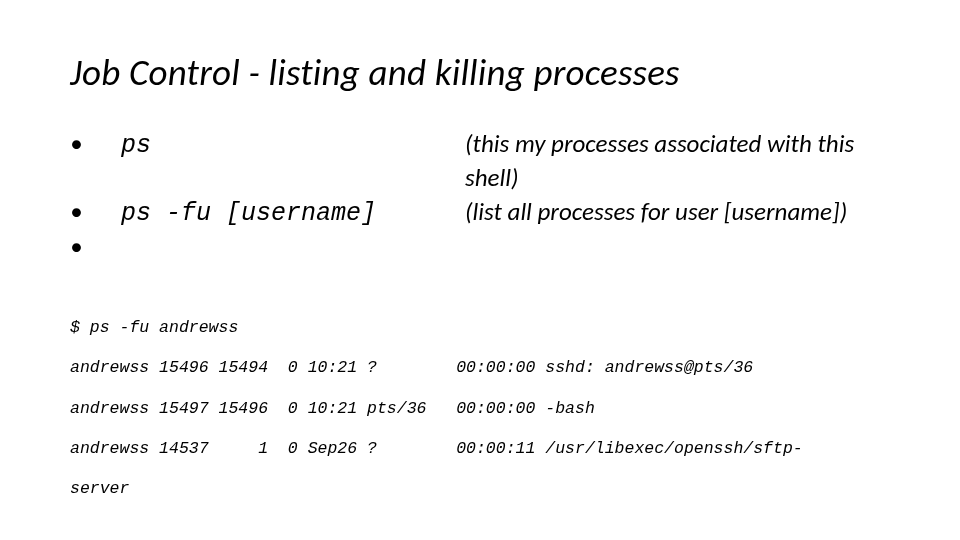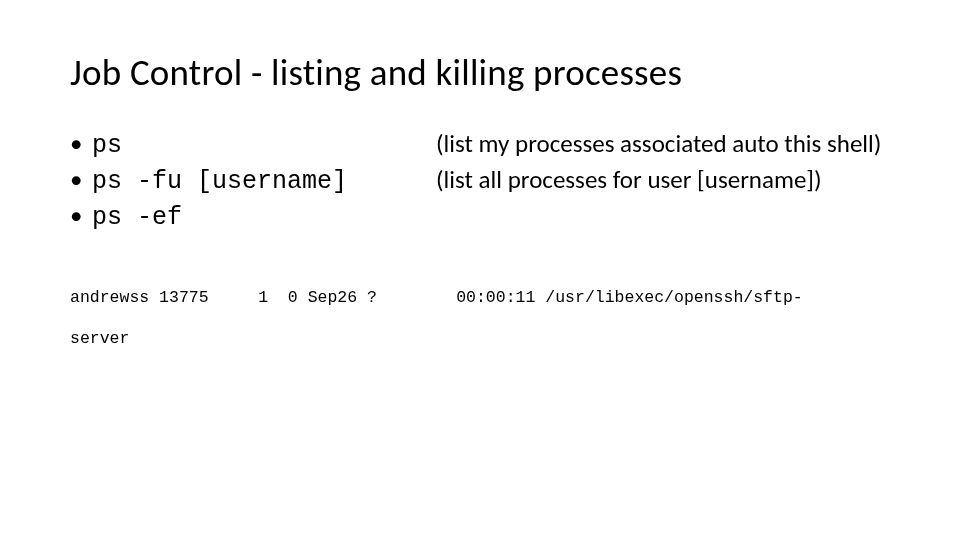--- a/index.html
+++ b/index.html
@@ -1,15 +1,15 @@
 <!DOCTYPE html>
 <html><head>
 <meta charset="utf-8">
 <style>
-  * { margin: 0; padding: 0; box-sizing: border-box; }
+  * { margin: 0; padding: 0; box-sizing: border-box; font-style: italic; }
   body {
     width: 960px;
     height: 540px;
     background: #fff;
     font-family: Calibri, "Segoe UI", Arial, sans-serif;
     color: #000;
     padding: 50px 70px 0 70px;
   }
   .title {
     font-size: 37px;
@@ -30,51 +30,54 @@
     width: 22px;
     flex-shrink: 0;
     text-align: left;
     font-family: Calibri, Arial, sans-serif;
   }
   .cmd {
     font-family: "Courier New", Courier, monospace;
     white-space: pre;
     width: 344px;
     flex-shrink: 0;
+    margin-left: 29px;
   }
   .desc {
     font-family: Calibri, "Segoe UI", Arial, sans-serif;
   }
   .terminal {
     font-family: "Courier New", Courier, monospace;
     font-size: 16.5px;
     line-height: 1.22;
     white-space: pre;
   }
 </style>
 </head>
 <body>
 
 <h1 class="title">Job Control - listing and killing processes</h1>
 
 <div class="bullets">
   <div class="bullet-row">
     <span class="bullet-dot">•</span>
     <span class="cmd">ps</span>
-    <span class="desc">(list my processes associated auto this shell)</span>
+    <span class="desc">(this my processes associated with this shell)</span>
   </div>
   <div class="bullet-row">
     <span class="bullet-dot">•</span>
     <span class="cmd">ps -fu [username]</span>
     <span class="desc">(list all processes for user [username])</span>
   </div>
   <div class="bullet-row">
     <span class="bullet-dot">•</span>
-    <span class="cmd">ps -ef</span>
   </div>
 </div>
 
 <div class="terminal">
-<div>andrewss 13775     1  0 Sep26 ?        00:00:11 /usr/libexec/openssh/sftp-</div>
+<div>$ ps -fu andrewss</div>
+<div>andrewss 15496 15494  0 10:21 ?        00:00:00 sshd: andrewss@pts/36</div>
+<div>andrewss 15497 15496  0 10:21 pts/36   00:00:00 -bash</div>
+<div>andrewss 14537     1  0 Sep26 ?        00:00:11 /usr/libexec/openssh/sftp-</div>
 <div>server</div>
 
 
 </div>
 
 </body></html>

